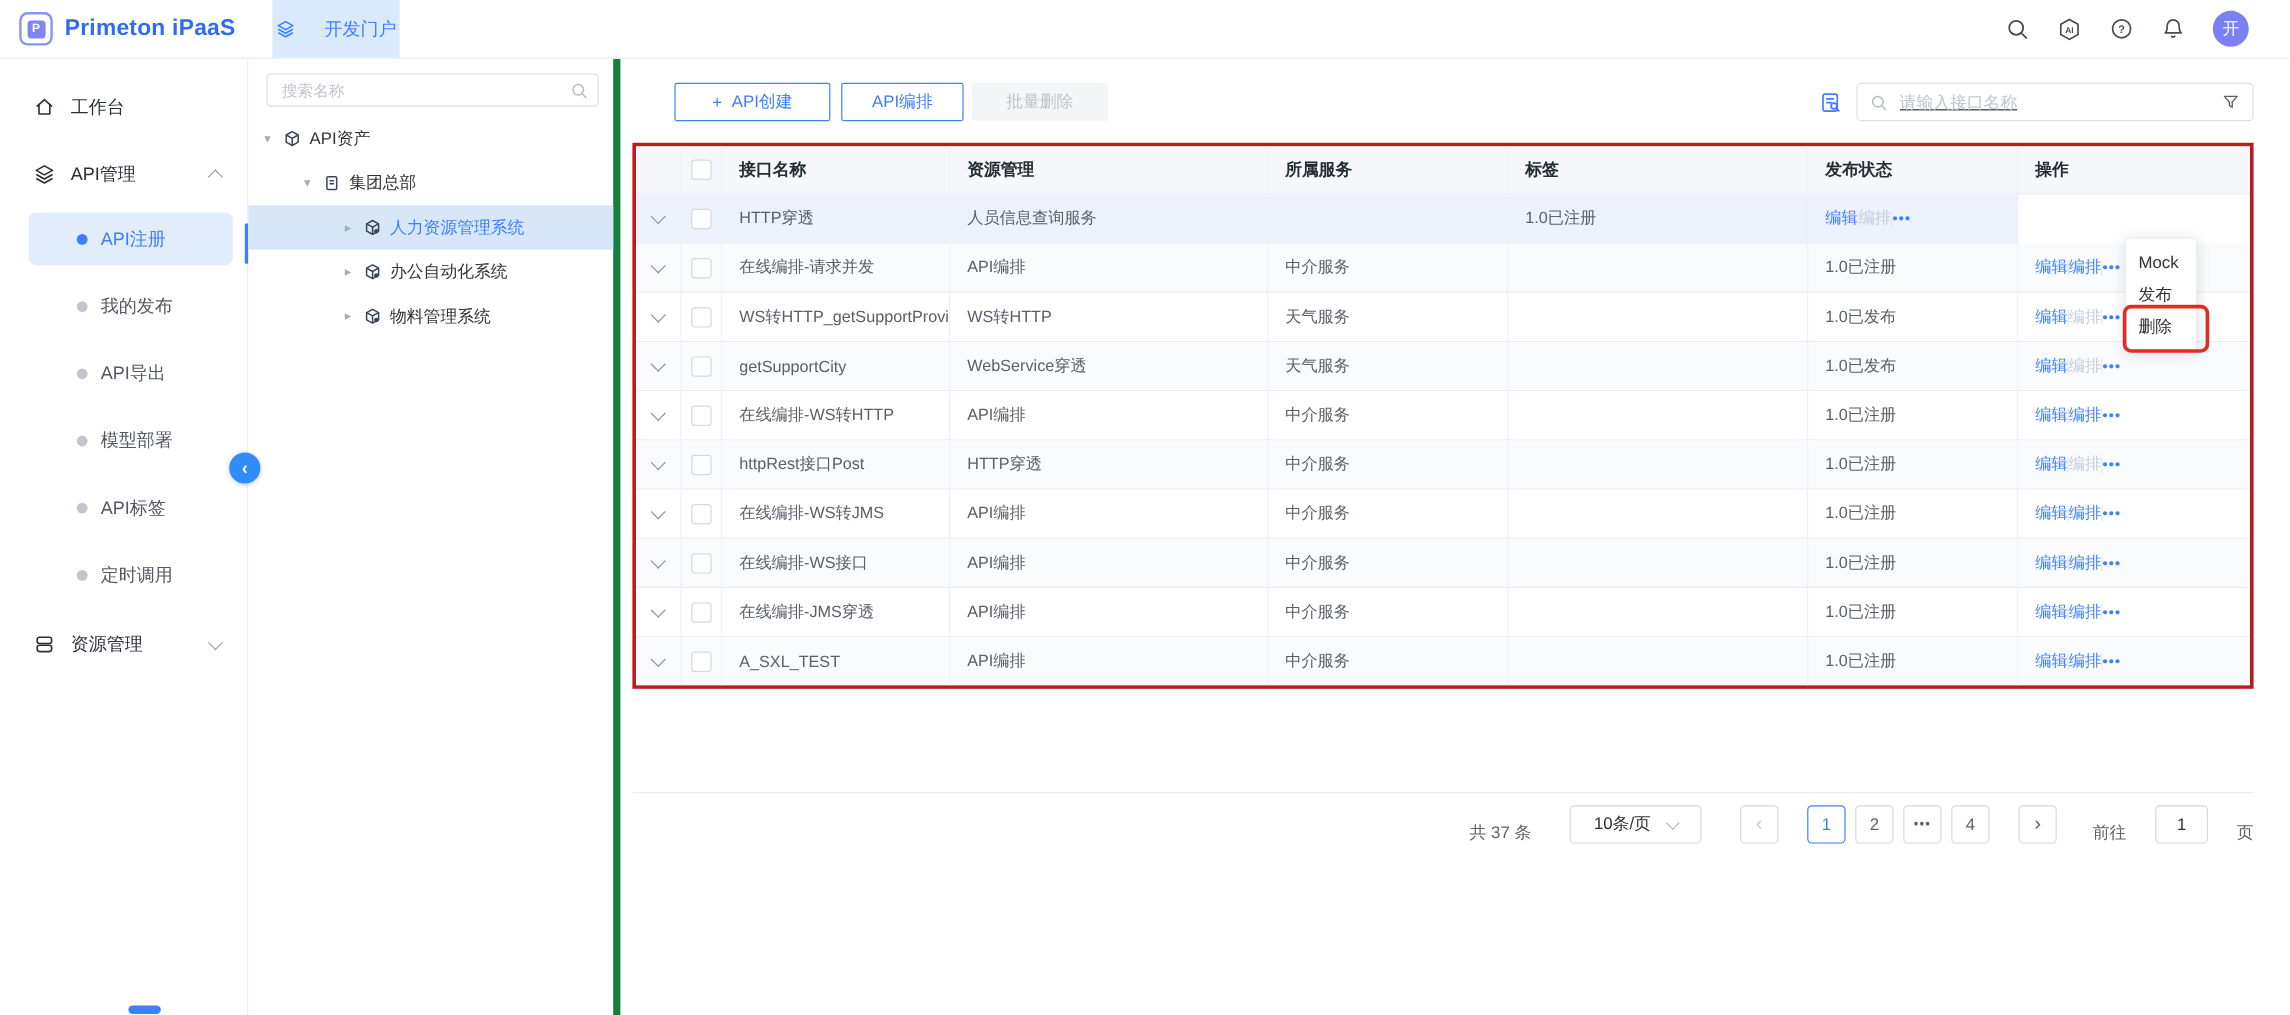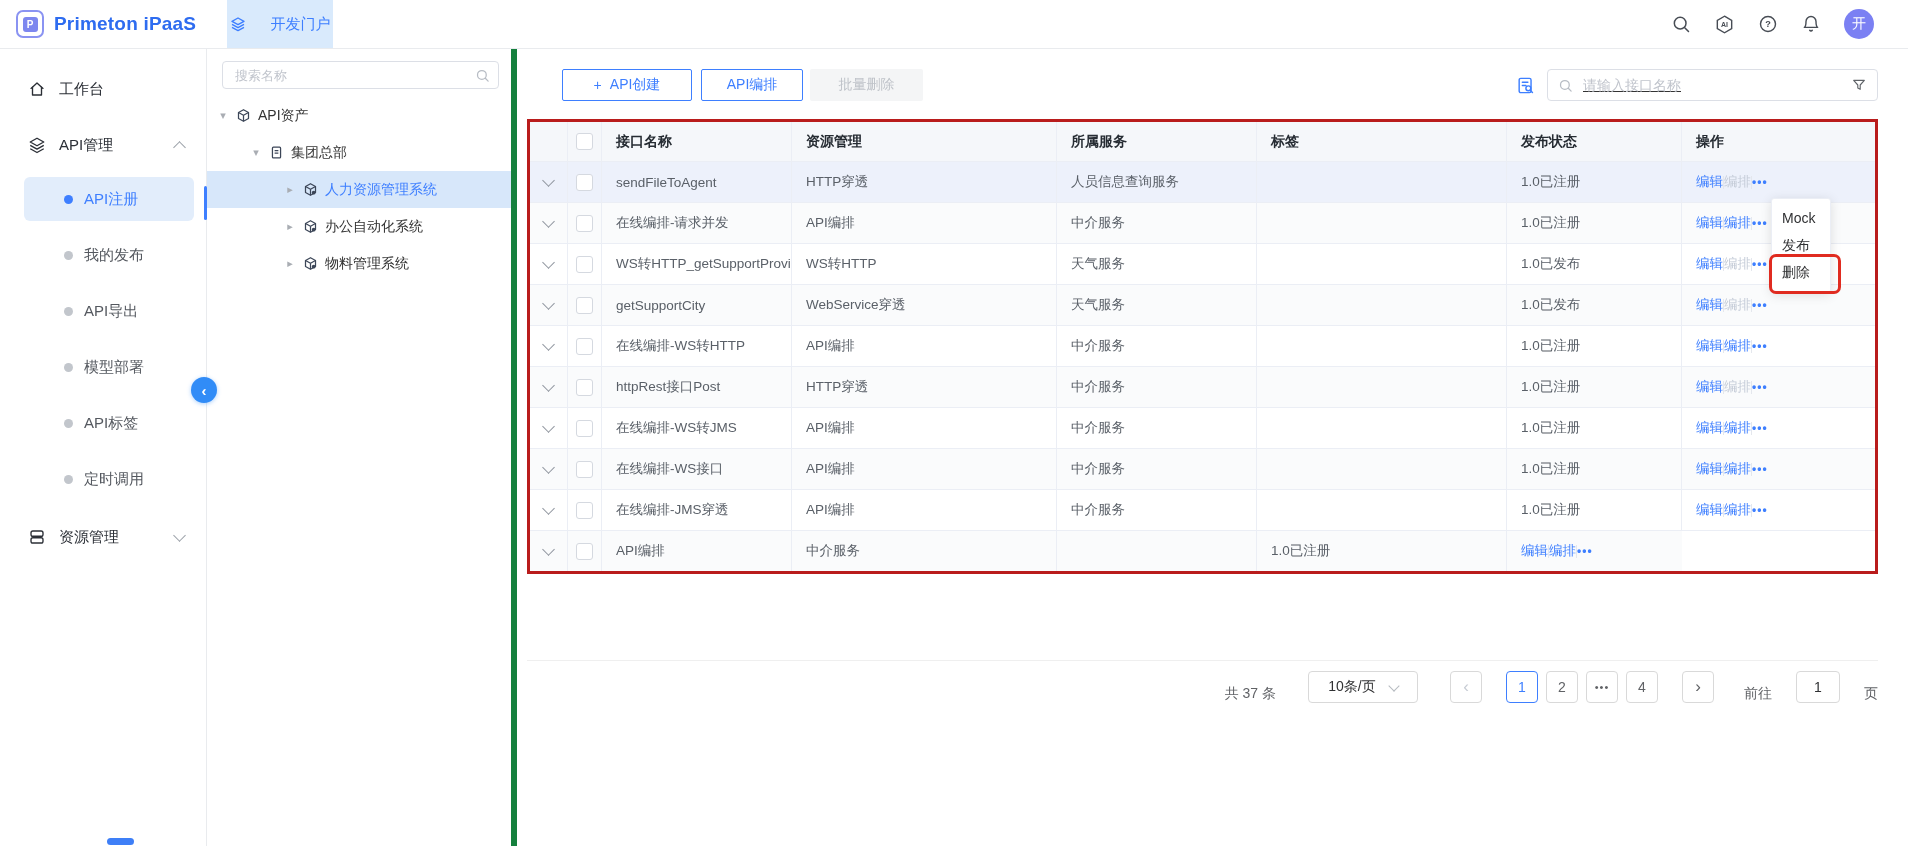--- a/index.html
+++ b/index.html
@@ -324,21 +324,20 @@
           <div class="cell">操作</div>
         </div>
         <div id="table-body">
             <div class="trow hl">
               <div class="cell c-center">
                 <span class="row-chevron"></span>
               </div>
               <div class="cell c-center">
                 <span class="checkbox"></span>
               </div>
-              <div class="cell">sendFileToAgent</div>
               <div class="cell">HTTP穿透</div>
               <div class="cell">人员信息查询服务</div>
               <div class="cell"></div>
               <div class="cell">1.0已注册</div>
               <div class="cell actions">
                 <span class="link">编辑</span>
                 <span class="sep"></span>
                 <span class="link disabled">编排</span>
                 <span class="sep"></span>
                 <span class="link more">•••</span>
@@ -504,20 +503,21 @@
                 <span class="link more">•••</span>
               </div>
             </div>
             <div class="trow">
               <div class="cell c-center">
                 <span class="row-chevron"></span>
               </div>
               <div class="cell c-center">
                 <span class="checkbox"></span>
               </div>
+              <div class="cell">A_SXL_TEST</div>
               <div class="cell">API编排</div>
               <div class="cell">中介服务</div>
               <div class="cell"></div>
               <div class="cell">1.0已注册</div>
               <div class="cell actions">
                 <span class="link">编辑</span>
                 <span class="sep"></span>
                 <span class="link">编排</span>
                 <span class="sep"></span>
                 <span class="link more">•••</span>

